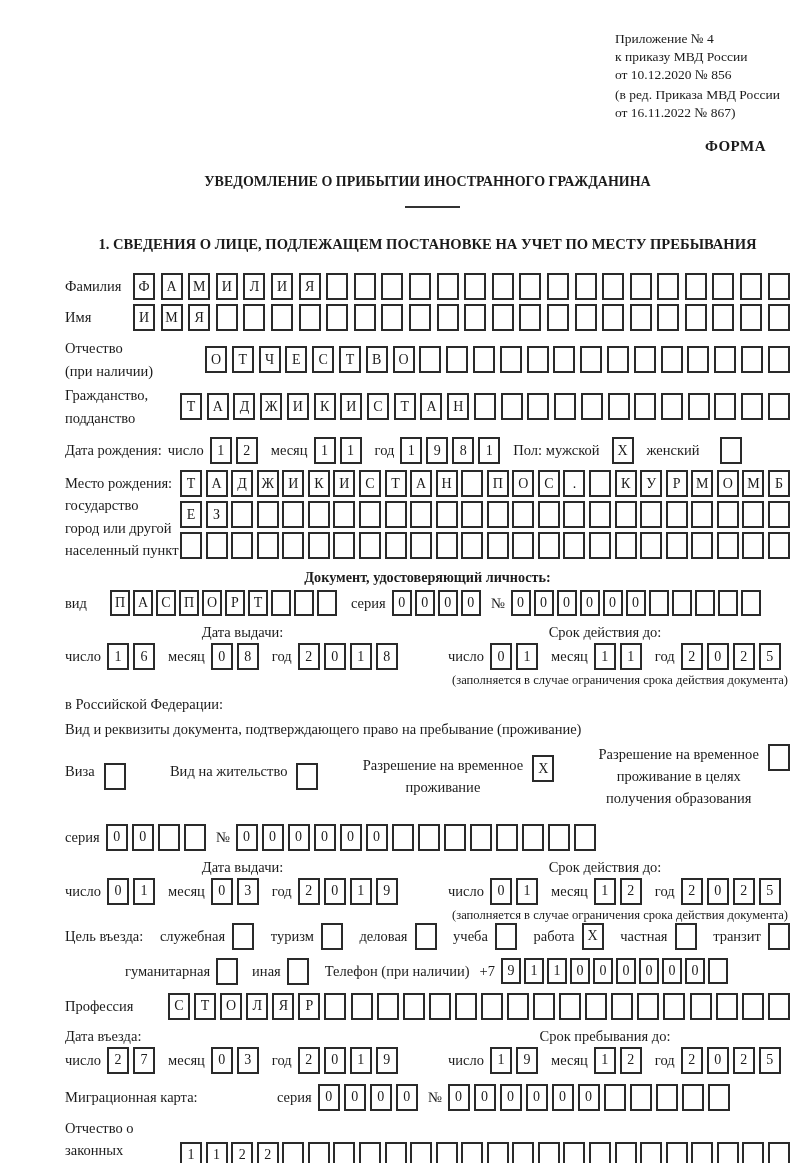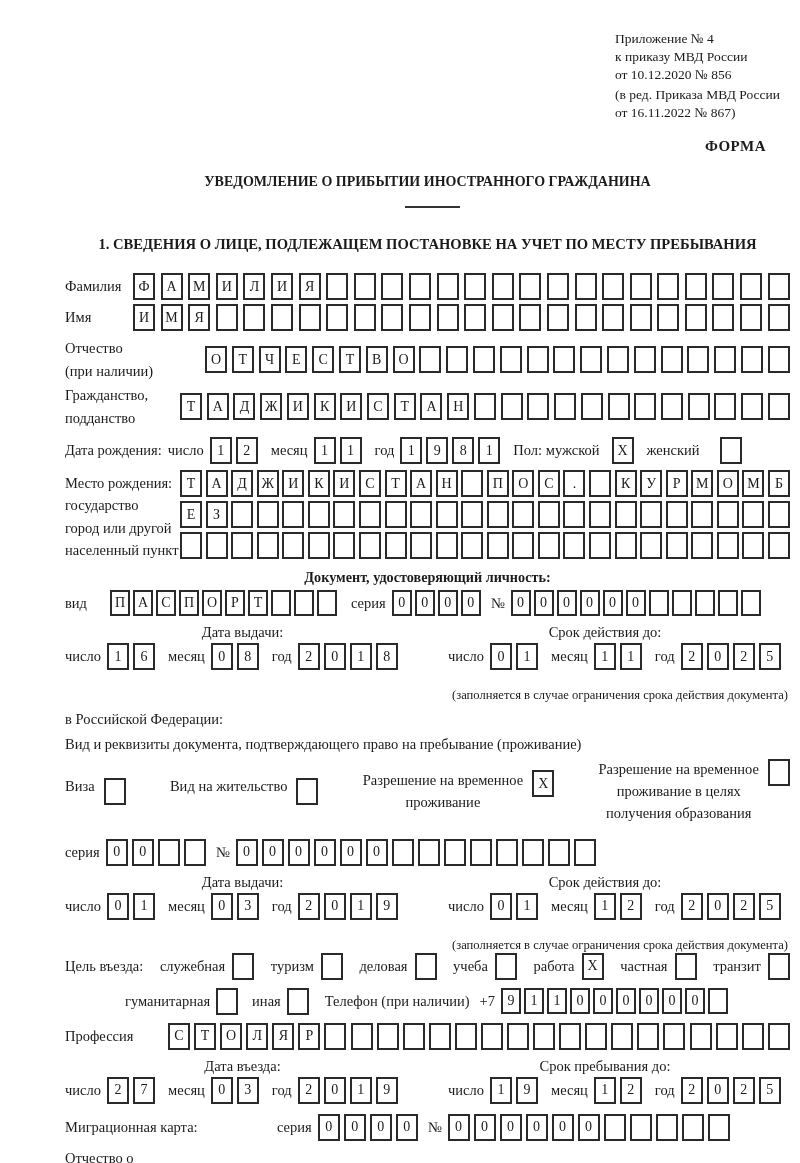--- a/index.html
+++ b/index.html
@@ -44,21 +44,21 @@
   .stack { display:flex; flex-direction:column; flex:1; }
 
   
   .half-l { flex:0 0 355px; display:flex; align-items:center; }
   .half-r { flex:1; display:flex; align-items:center; }
   .date-titles { margin-top:8px; }
   .date-titles .t { text-align:center; }
   .datef .lbl { margin-right:6px; }
   .datef .cells { margin-right:13px; }
   .datef .cells:last-child { margin-right:0; }
-  .footnote { font-size:12.6px; text-align:right; margin-top:18px; padding-right:2px; }
+  .footnote { font-size:12.6px; text-align:right; margin-top:3px; padding-right:2px; }
 
   
   .opt { display:flex; align-items:flex-start; }
   .opt .cells { margin-left:9px; margin-top:0; }
   .multiline { text-align:center; line-height:1.5; }
   .purpose { justify-content:space-between; }
   .purpose .opt { align-items:center; }
   .purpose .opt .cells { margin-left:7px; }
 
   .doc-title { text-align:center; font-weight:bold; font-size:14.2px; margin-top:6px; }
@@ -616,21 +616,21 @@
         <span class="cell"></span>
         <span class="cell"></span>
         <span class="cell"></span>
         <span class="cell"></span>
         <span class="cell"></span>
         <span class="cell"></span>
       </span>
   </div>
 
   <div class="r date-titles">
-    <div class="half-l" style="display:block;text-align:center">Дата въезда:</div>
+    <div class="half-l" style="display:block;text-align:left">Дата въезда:</div>
     <div class="half-r" style="display:block;text-align:center">Срок пребывания до:</div>
   </div>
   <div class="r mt2">
     <div class="half-l datef">
       <span class="lbl">число</span>
       <span class="cells">
           <span class="cell">2</span>
           <span class="cell">7</span>
         </span>
       <span class="lbl">месяц</span>

